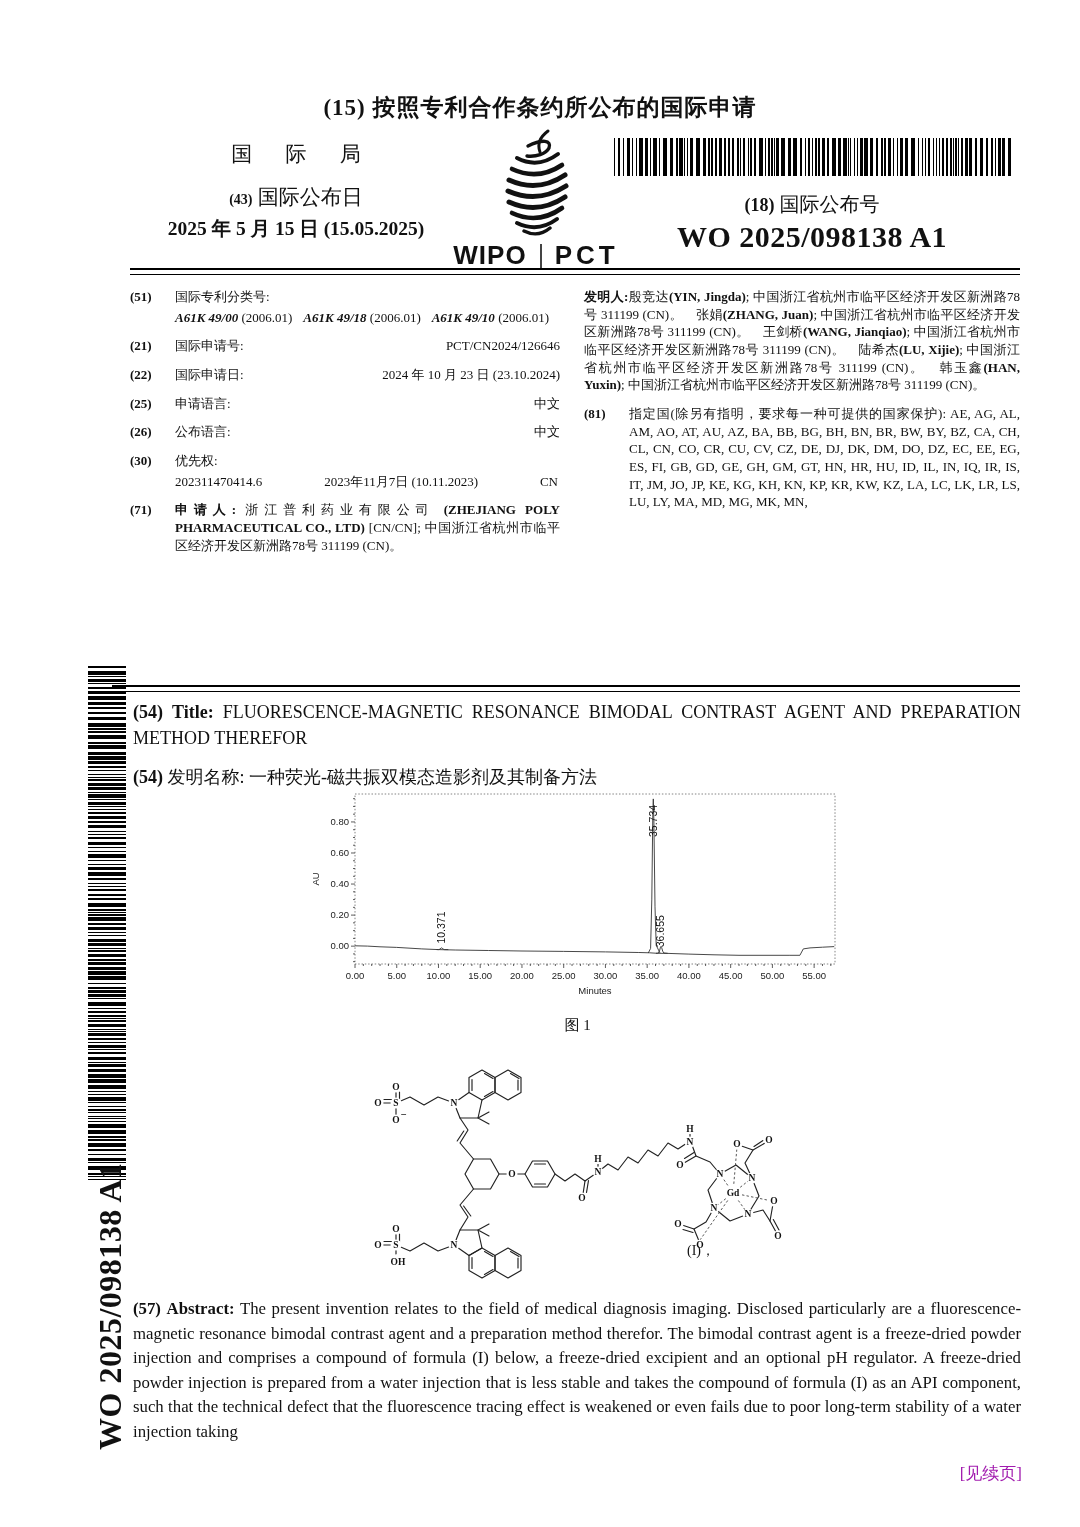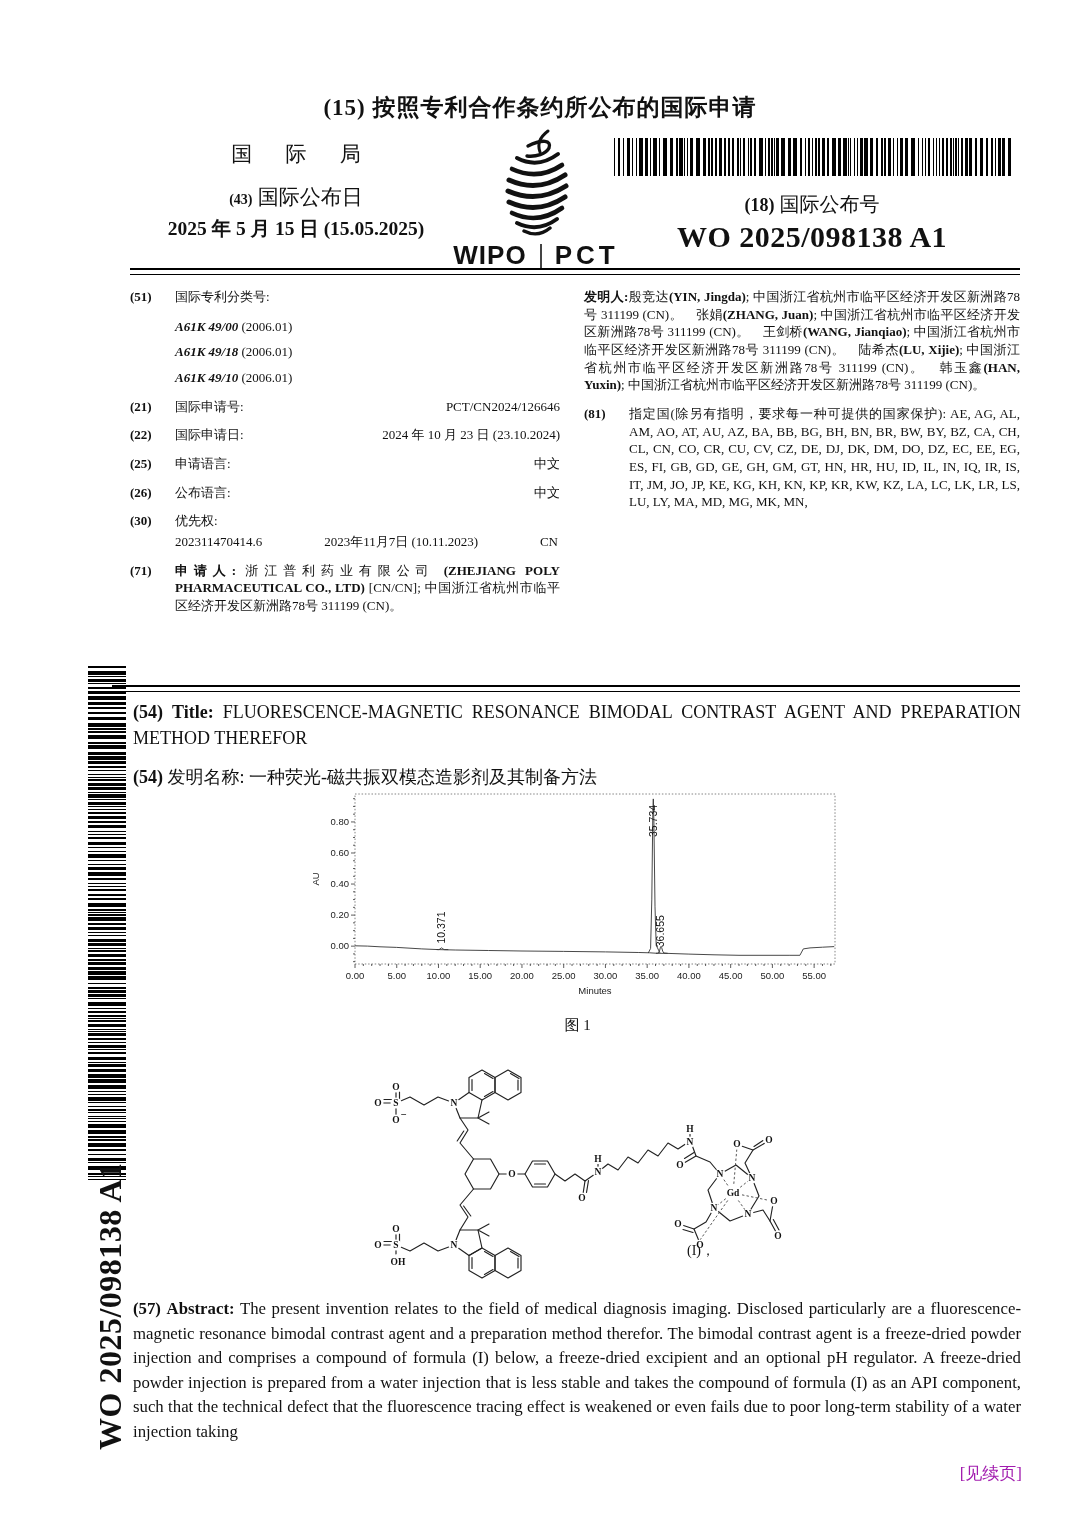--- a/index.html
+++ b/index.html
@@ -29,21 +29,21 @@
   .rule1{position:absolute;left:130px;width:890px;top:268px;border-top:2.5px solid #000;border-bottom:1.5px solid #000;height:4px}
   .rule2{position:absolute;left:112px;width:908px;top:685px;border-top:2.5px solid #000;border-bottom:1.5px solid #000;height:4px}
 
   .cols{position:absolute;left:130px;top:288px;width:890px;display:flex;gap:24px;font-size:13px;line-height:1.36}
   .col-left{width:430px}
   .col-right{flex:1}
   .bib-row{display:flex;margin-bottom:11px}
   .bib-num{flex:0 0 45px;font-weight:bold}
   .bib-body{flex:1}
   .kv{display:flex;justify-content:space-between}
-  .ipc-grid{display:grid;grid-template-columns:1fr;row-gap:8px;margin-top:12px}
+  .ipc-grid{display:grid;grid-template-columns:1fr 1fr 1fr;row-gap:8px;margin-top:3px}
   .ipc-code{font-weight:bold;font-style:italic}
   .prio-line{display:flex;justify-content:space-between;margin-top:3px;padding-right:2px}
   .just{text-align:justify;margin:0}
 
   .titles{position:absolute;left:133px;top:699px;width:888px;font-size:18px;line-height:1.45}
   .title-en{text-align:justify}
   .title-zh{margin-top:13px}
 
   .figure-wrap{position:absolute;left:305px;top:782px;width:545px}
   .fig-caption{text-align:center;font-size:15px;margin-top:8px}

